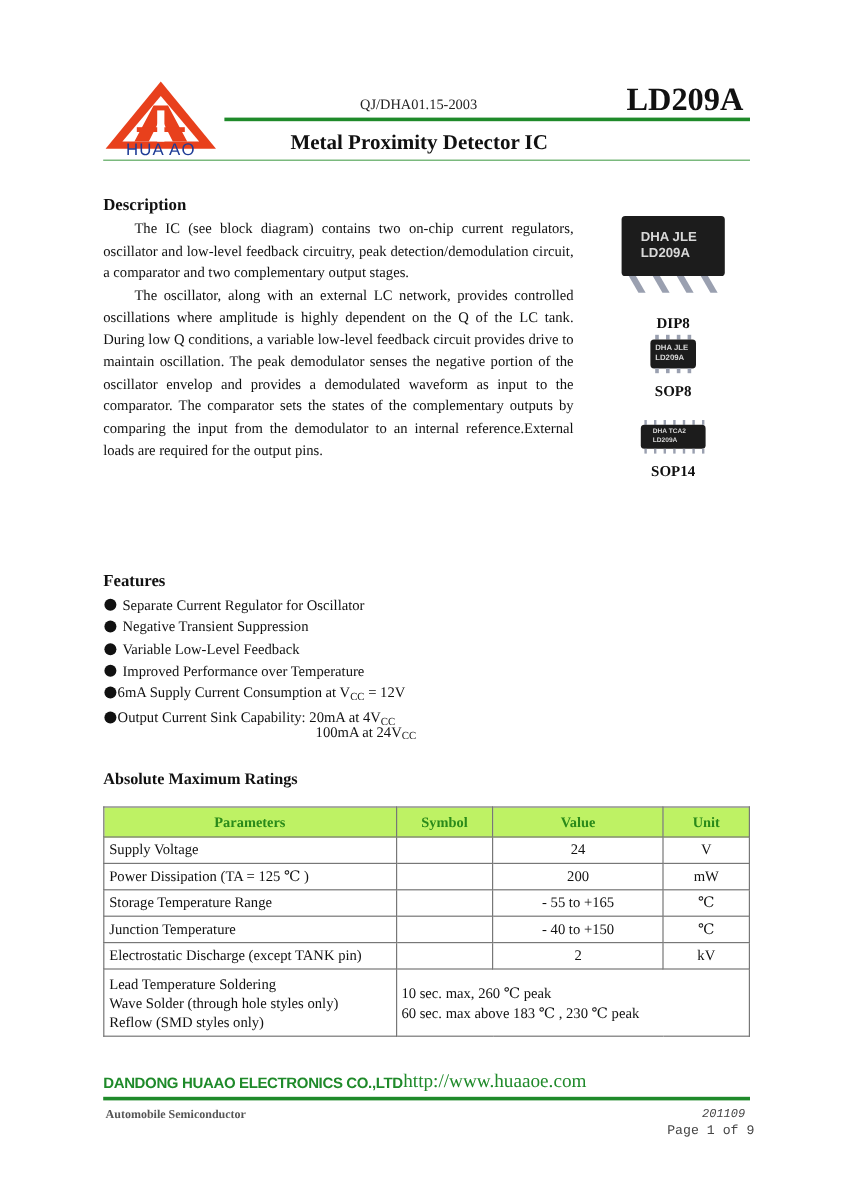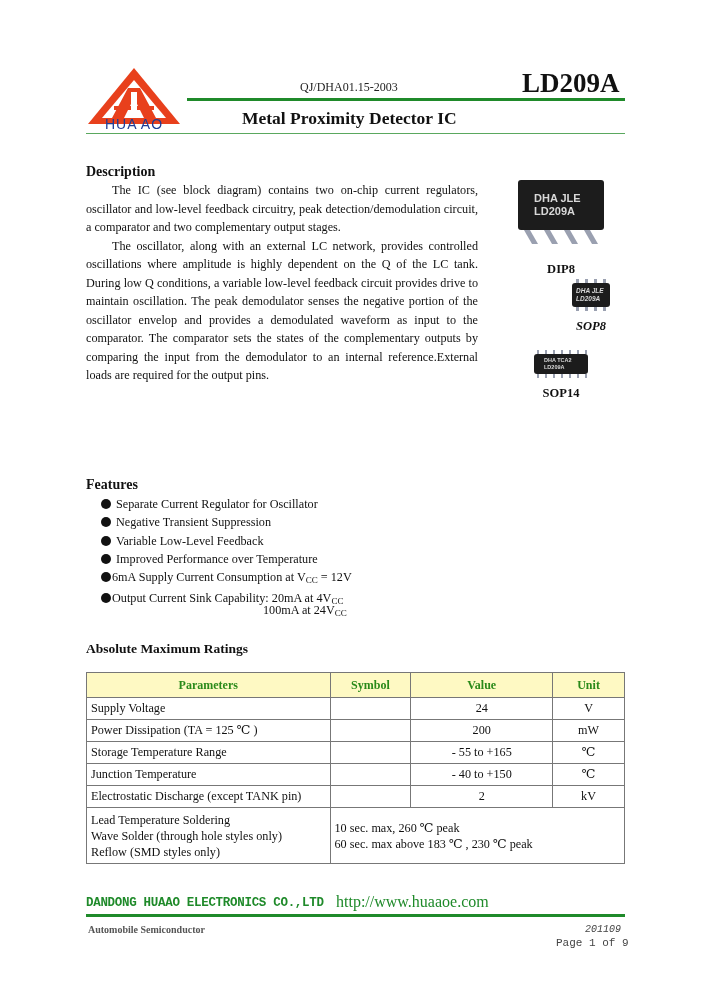--- a/index.html
+++ b/index.html
@@ -17,34 +17,34 @@
   .h2{font-size:14px;font-weight:bold;}
   #desc-h{left:86px;top:164px;}
   #desc{left:86px;top:181px;width:392px;font-size:12.2px;line-height:18.5px;text-align:justify;}
   #desc p{margin:0;text-indent:26px;}
   
   .pkg{position:absolute;text-align:center;font-weight:bold;font-size:12.5px;}
   .chip{position:relative;margin:0 auto;background:#1c1c1c;color:#d8d8d8;font-family:"Liberation Sans","DejaVu Sans",sans-serif;border-radius:3px;}
   .pin{position:absolute;background:#9aa0b0;}
   
   #feat-h{left:86px;top:477px;}
-  #feat{left:101px;top:495px;font-size:12.2px;line-height:18.3px;margin:0;padding:0;list-style:none;}
+  #feat{left:87px;top:495px;font-size:12.2px;line-height:18.3px;margin:0;padding:0;list-style:none;}
   #feat li{white-space:nowrap;}
   .bullet{display:inline-block;width:10px;height:10px;border-radius:50%;background:#111;margin-right:5px;vertical-align:-1px;}
   sub.cc{font-size:9px;vertical-align:-2px;letter-spacing:0;}
   #feat-cont{left:263px;top:603px;font-size:12.2px;}
   
   #amr-h{left:86px;top:641px;font-size:13.5px;}
   #amr{left:86px;top:672px;width:539px;border-collapse:collapse;font-size:12.2px;}
   #amr td,#amr th{border:1px solid #777;padding:0 4px;height:21px;}
-  #amr th{background:#fef9c3;color:#2a8a1a;font-weight:bold;font-size:12px;height:24px;}
+  #amr th{background:#bef264;color:#2a8a1a;font-weight:bold;font-size:12px;height:24px;}
   #amr td.c{text-align:center;}
   #amr td.last{height:55px;line-height:16px;}
   
-  #company{left:86px;top:896px;font-family:Liberation Mono, monospace;font-weight:bold;font-size:12.5px;color:#1f8a2a;letter-spacing:-0.3px;}
+  #company{left:86px;top:896px;font-family:Liberation Sans, sans-serif;font-weight:bold;font-size:12.5px;color:#1f8a2a;letter-spacing:-0.3px;}
   #url{left:336px;top:893px;font-size:16px;color:#1f8a2a;}
   #hr3{left:86px;top:914px;width:539px;height:3px;background:#1f8a2a;}
   #category{left:88px;top:924px;font-size:10px;font-weight:bold;color:#555;}
   #date{left:585px;top:924px;font-size:10px;font-style:italic;color:#444;font-family:Liberation Mono, monospace;}
   #page{left:556px;top:937px;font-family:"Liberation Mono","DejaVu Sans Mono",monospace;font-size:11px;color:#444;}
 </style>
 </head>
 <body>
 
 <svg id="logo" class="abs" viewBox="0 0 100 60">
@@ -76,21 +76,21 @@
   </div>
   <div style="position:relative;height:16px;width:86px;margin:0 auto;">
     <span class="pin" style="left:10px;top:0;width:6px;height:14px;transform:skewX(30deg);"></span>
     <span class="pin" style="left:30px;top:0;width:6px;height:14px;transform:skewX(30deg);"></span>
     <span class="pin" style="left:50px;top:0;width:6px;height:14px;transform:skewX(30deg);"></span>
     <span class="pin" style="left:70px;top:0;width:6px;height:14px;transform:skewX(30deg);"></span>
   </div>
   <div style="margin-top:16px;">DIP8</div>
 </div>
 
-<div class="pkg" style="left:536px;top:279px;width:110px;font-style:italic;">
+<div class="pkg" style="left:506px;top:279px;width:110px;">
   <div style="position:relative;height:4px;width:36px;margin:0 auto;">
     <span class="pin" style="left:3px;top:0;width:3px;height:4px;"></span>
     <span class="pin" style="left:12px;top:0;width:3px;height:4px;"></span>
     <span class="pin" style="left:21px;top:0;width:3px;height:4px;"></span>
     <span class="pin" style="left:30px;top:0;width:3px;height:4px;"></span>
   </div>
   <div class="chip" style="width:38px;height:24px;">
     <div style="position:absolute;left:4px;top:4px;font-size:6.5px;line-height:8px;text-align:left;">
       <div>DHA JLE</div>
       <div>LD209A</div>

